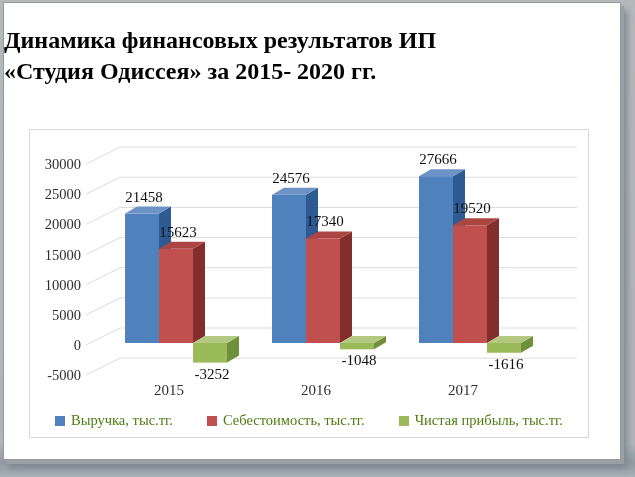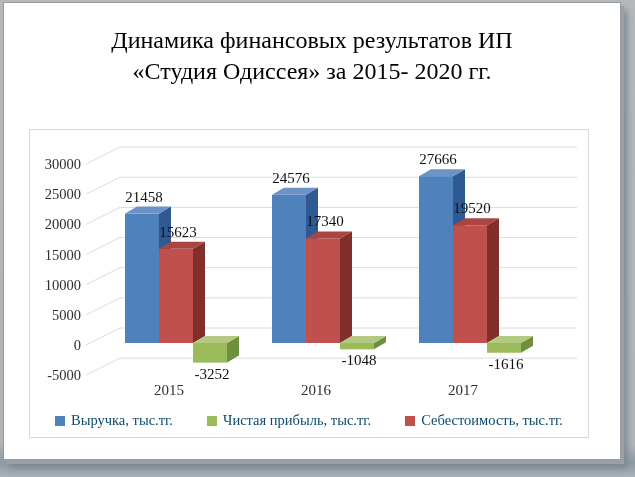--- a/index.html
+++ b/index.html
@@ -8,33 +8,33 @@
     background:linear-gradient(180deg,#b6b9bb 0%,#b2b5b8 93%,#8e9aa4 97%,#a9b2b9 100%);
     font-family:"Liberation Serif","DejaVu Serif",serif;
   }
   .slide{
     position:absolute;left:3px;top:2px;width:616px;height:456px;
     background:#ffffff;border:1px solid #979b9e;
     box-shadow:3px 4px 0 #9aa0a5,6px 8px 7px #7b8690;
   }
   .title{
     position:absolute;left:0;top:22px;width:100%;
-    text-align:center;color:#000000;
-    font-size:24px;line-height:31px;font-weight:400;
+    text-align:left;color:#000000;
+    font-size:24px;line-height:31px;font-weight:700;
   }
   .title span{display:block;}
   .chart-box{
     position:absolute;left:25px;top:126px;width:558px;height:307px;
     background:#ffffff;border:1px solid #d8d8d8;
   }
   .chart-box svg{position:absolute;left:0;top:0;}
   .legend{
     position:absolute;left:0;bottom:8px;width:100%;
     display:flex;justify-content:center;align-items:center;gap:34px;
-    font-size:14.5px;color:#0c4a6e;
+    font-size:14.5px;color:#4d7c0f;
   }
   .legend-item{display:flex;align-items:center;gap:6px;}
   .legend-swatch{width:10px;height:10px;display:inline-block;}
   text{font-family:"Liberation Serif","DejaVu Serif",serif;}
 </style>
 </head>
 <body>
 
 <div class="slide">
 
@@ -108,23 +108,23 @@
         <rect x="457" y="213" width="34" height="9.74448000000001" fill="#9bba59"></rect>
         <text x="476" y="238.74448" text-anchor="middle" font-size="15" fill="#111111">-1616</text>
         <text x="433" y="265" text-anchor="middle" font-size="15" fill="#2f2f2f">2017</text>
       </svg>
     <div class="legend" id="legend">
         <span class="legend-item">
           <span class="legend-swatch" style="background: rgb(79, 129, 188);"></span>
           <span>Выручка, тыс.тг.</span>
         </span>
         <span class="legend-item">
+          <span class="legend-swatch" style="background: rgb(192, 80, 77);"></span>
+          <span>Себестоимость, тыс.тг.</span>
+        </span>
+        <span class="legend-item">
           <span class="legend-swatch" style="background: rgb(155, 186, 89);"></span>
           <span>Чистая прибыль, тыс.тг.</span>
-        </span>
-        <span class="legend-item">
-          <span class="legend-swatch" style="background: rgb(192, 80, 77);"></span>
-          <span>Себестоимость, тыс.тг.</span>
         </span>
       </div>
   </div>
 
 </div>
 
 </body></html>

